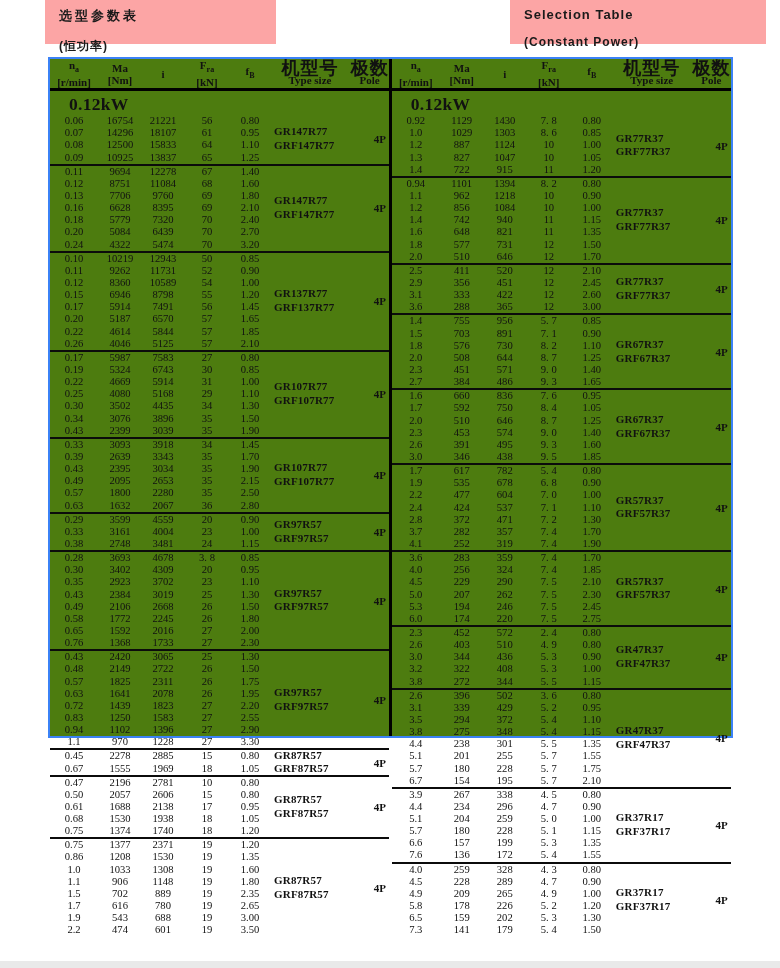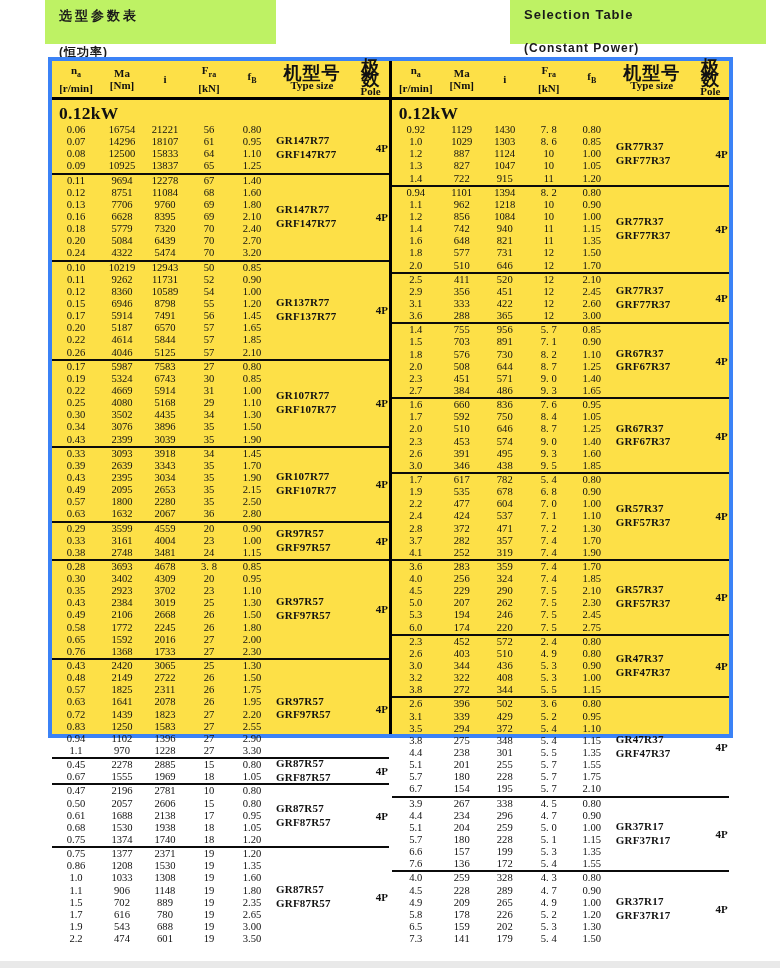--- a/index.html
+++ b/index.html
@@ -1,38 +1,38 @@
 <!DOCTYPE html>
 <html><head>
 <meta charset="utf-8">
 <style>
   html,body{margin:0;padding:0}
   body{width:780px;height:968px;position:relative;background:#ffffff;color:#111;
        font-family:"Liberation Serif",serif;-webkit-font-smoothing:antialiased}
 
-  .hdrbox{position:absolute;background:#bef264;box-sizing:border-box;padding:7px 0 0 14px;
+  .hdrbox{position:absolute;background:#fca5a5;box-sizing:border-box;padding:7px 0 0 14px;
           font-family:"Liberation Sans",sans-serif;font-weight:bold;color:#1a1a1a}
   #hdr-left{left:45px;top:0;width:231px;height:44px}
   #hdr-right{left:510px;top:0;width:256px;height:44px}
   .hdr1{font-size:13px;letter-spacing:3px}
-  .hdr2{font-size:12px;margin-top:19px;letter-spacing:1px}
+  .hdr2{font-size:12px;margin-top:13px;letter-spacing:1px}
 
   #tbl{position:absolute;left:48px;top:57px;width:685px;height:681px;box-sizing:border-box;
-       border:4px solid #3b82f6;display:flex;background:#fde047}
+       border:2px solid #3b82f6;display:flex;background:#4d7c0f}
   .half{flex:1;display:flex;flex-direction:column;min-width:0}
   #divider{width:2.5px;background:#000}
 
   .thead{height:47px;box-sizing:border-box;border-bottom:3px solid #000;
          display:grid;grid-template-columns:48px 44px 42px 46px 40px 80px 1fr;
          align-items:center;text-align:center;font-weight:bold;font-size:11px;line-height:12px}
   .thead sub{font-size:8px}
   .cjk{font-family:"Liberation Sans",sans-serif;font-size:18px;letter-spacing:1px}
   .en-sub{font-size:11px}
 
-  .kwrow{height:26px;box-sizing:border-box;padding:3px 0 0 7px;
+  .kwrow{height:26px;box-sizing:border-box;padding:3px 0 0 19px;
          font-size:17.5px;font-weight:bold;letter-spacing:0.3px}
 
   .groups{flex:1;display:flex;flex-direction:column}
   .group{position:relative;border-bottom:2px solid #0b0b0b}
   .group:last-child{border-bottom:none}
   .row{display:grid;grid-template-columns:48px 44px 42px 46px 40px;
        height:12.15px;line-height:12.4px;font-size:10.6px;text-align:center;white-space:nowrap}
   .cell{overflow:visible}
   .typelabel{position:absolute;left:224px;top:50%;transform:translateY(-50%);
              font-weight:bold;font-size:11px;line-height:13.8px;letter-spacing:0.2px;white-space:nowrap}

